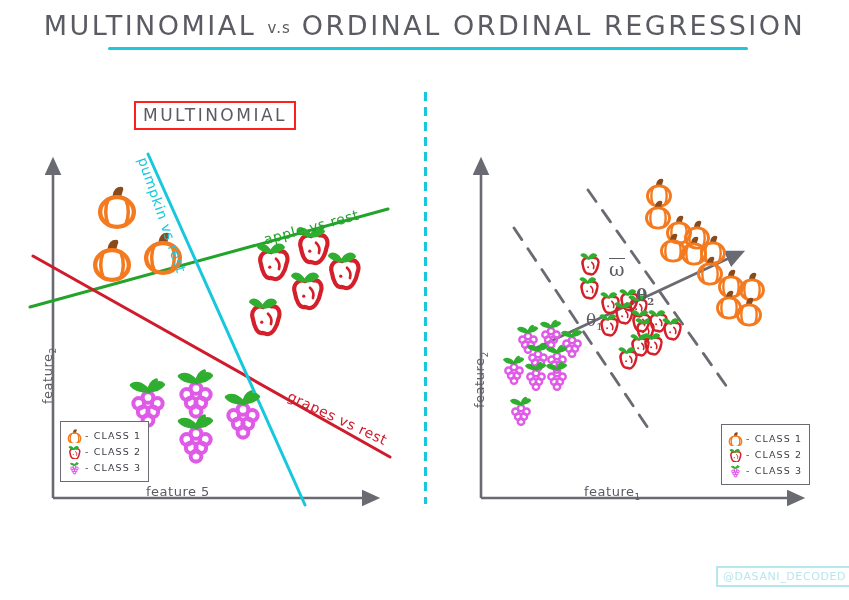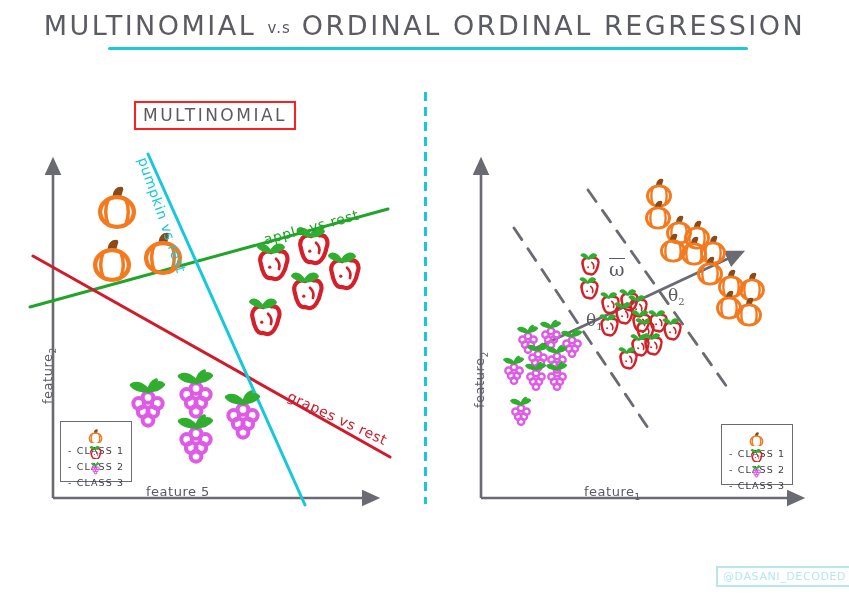--- a/index.html
+++ b/index.html
@@ -74,35 +74,34 @@
 
   
   .greek{
     position:absolute;color:#5b5b63;font-size:17px;white-space:nowrap;
     font-family:"DejaVu Serif", serif;
   }
   .greek sub{font-size:10px;}
   #ann-omega{left:609px;top:258px;font-size:19px;}
   #ann-omega .bar{display:inline-block;border-top:1.6px solid #5b5b63;padding-top:1px;line-height:1;}
   #ann-theta1{left:586px;top:310px;}
-  #ann-theta2{left:668px;top:285px;}
+  #ann-theta2{left:636px;top:285px;font-weight:bold;}
 
   
   .legend{
     position:absolute;
     border:1.6px solid #6a6a72;
     background:#ffffff;
     padding:5px 7px 5px 5px;
   }
   #legend-left{left:60px;top:421px;}
   #legend-right{left:721px;top:424px;}
   .legend-row{
     display:flex;align-items:center;height:15px;margin:1px 0;
     white-space:nowrap;
-    flex-direction:column;
   }
   .legend-glyph{width:17px;height:15px;position:relative;flex:0 0 17px;}
   .legend-text{
     font-size:9.5px;letter-spacing:1.1px;color:#3d3d44;margin-left:2px;
     font-family:"DejaVu Sans", sans-serif;
   }
 
   
   #watermark{
     position:absolute;left:716px;top:566px;

